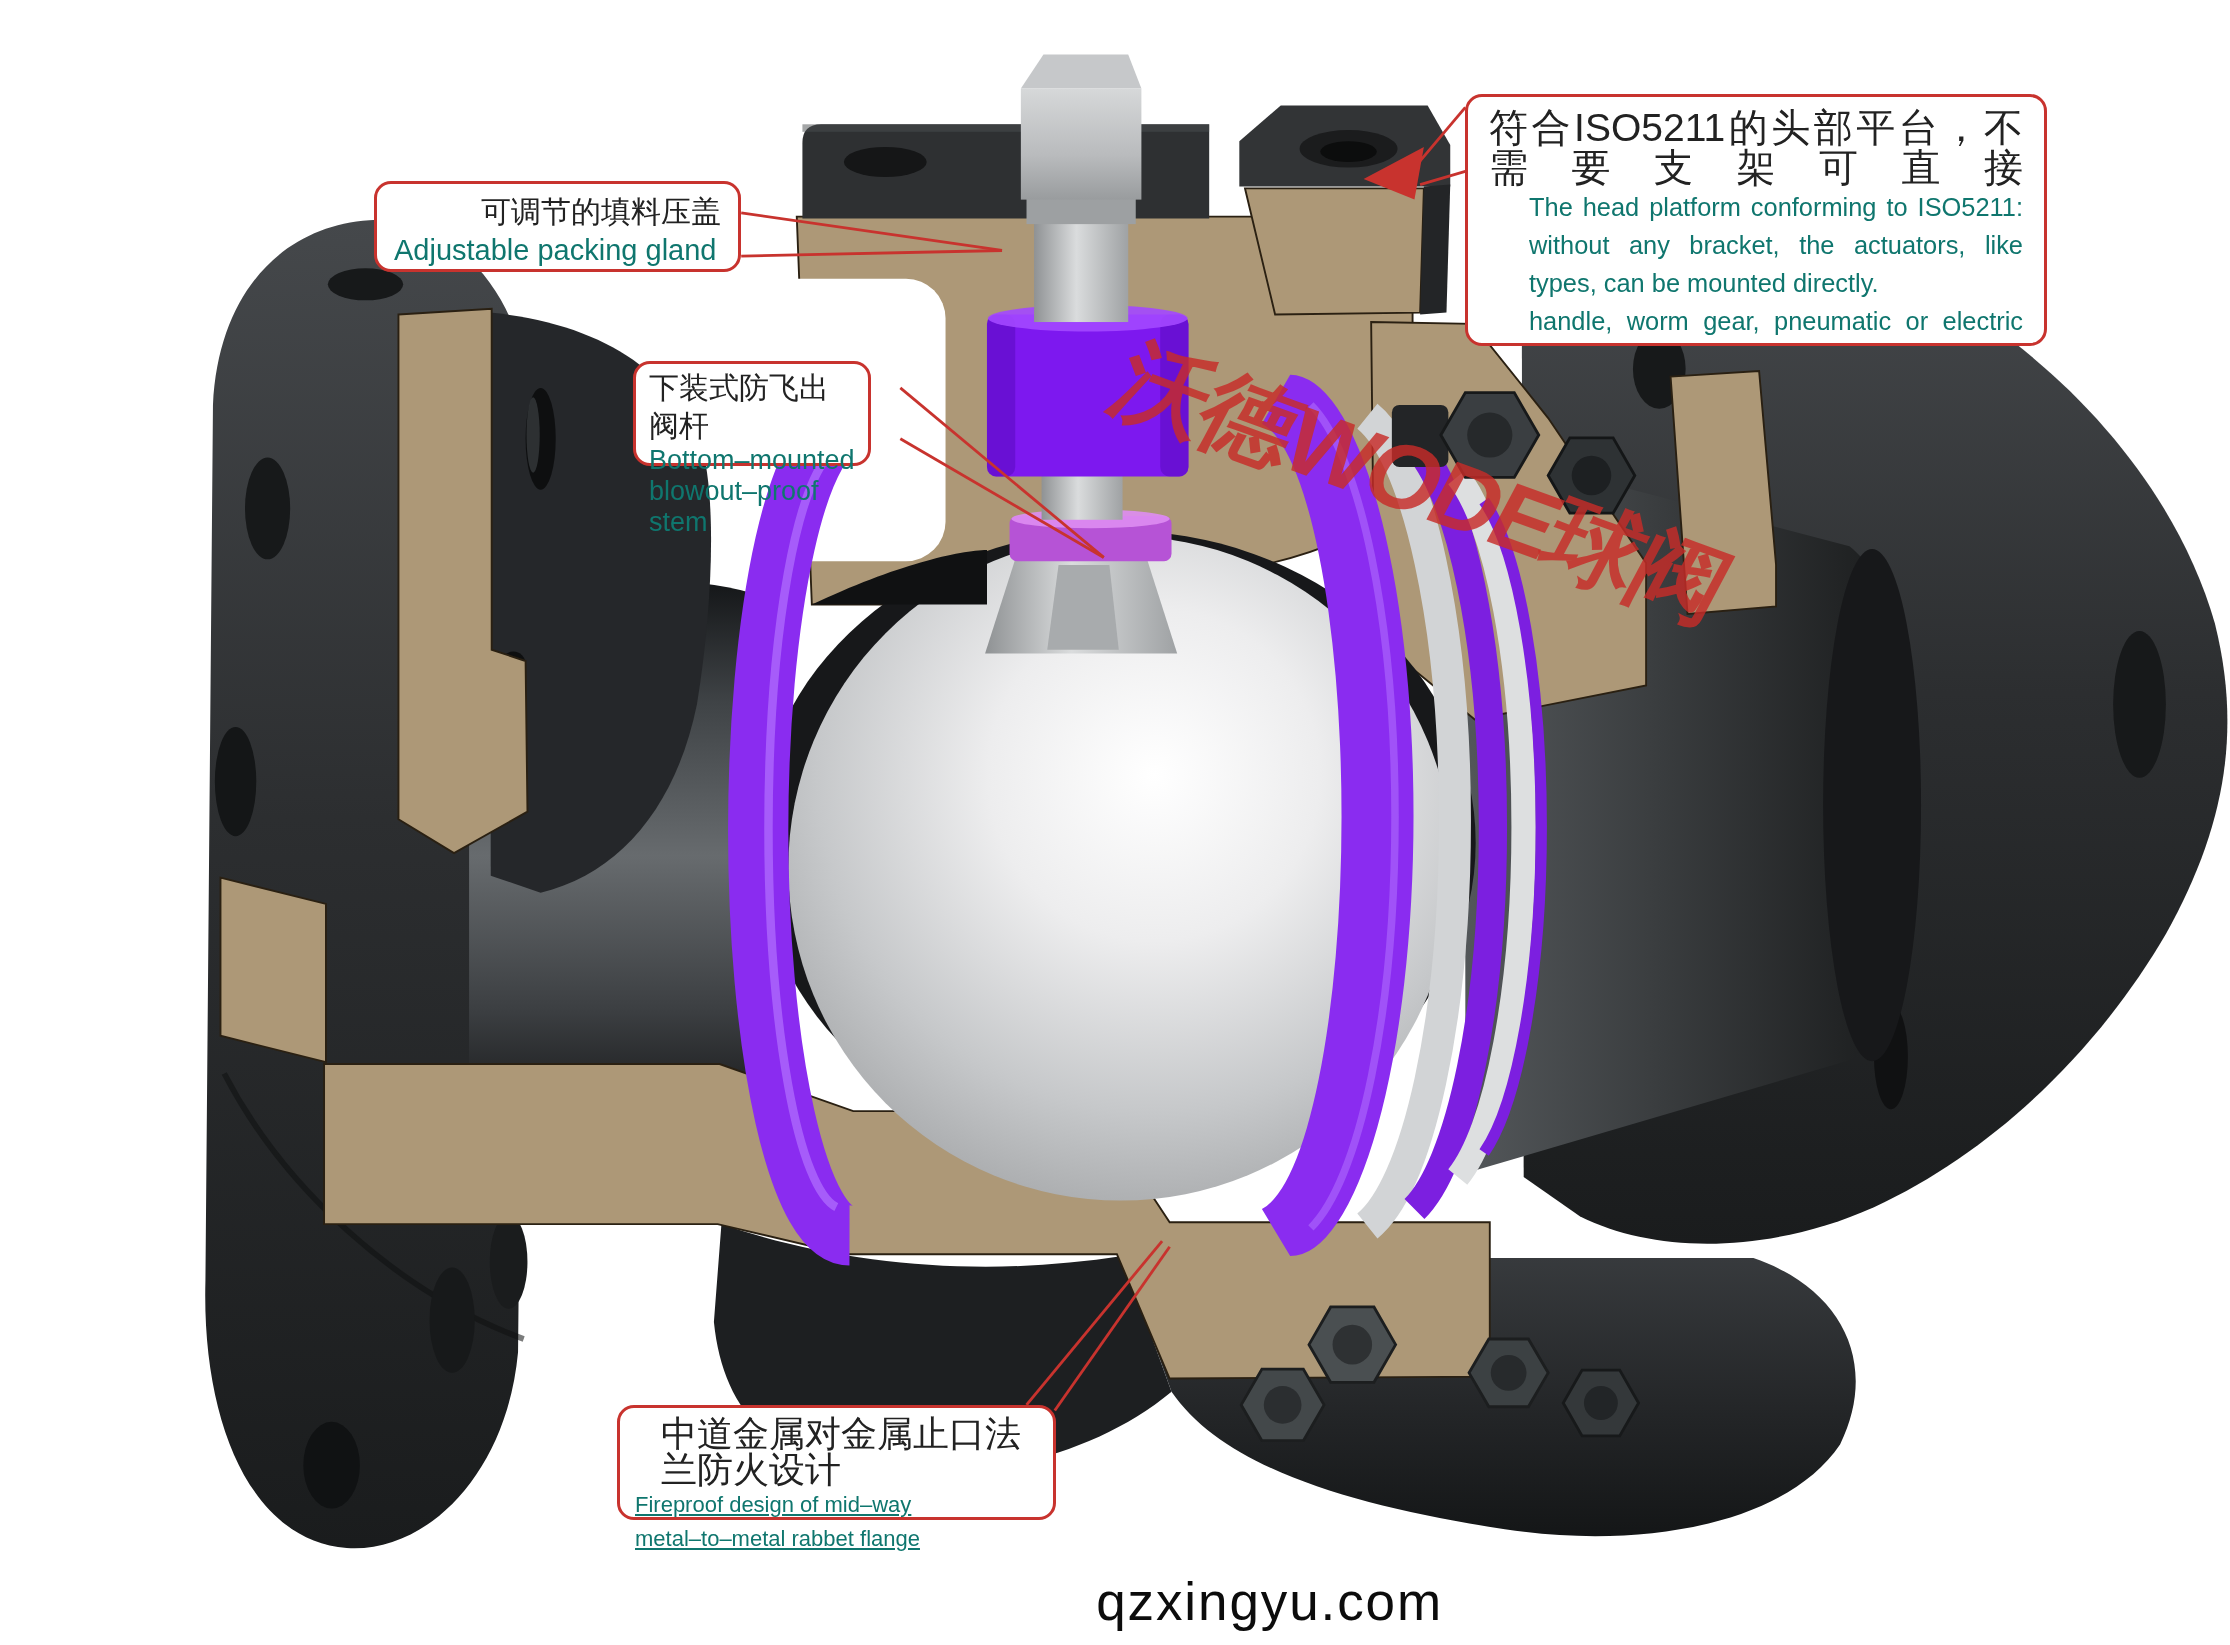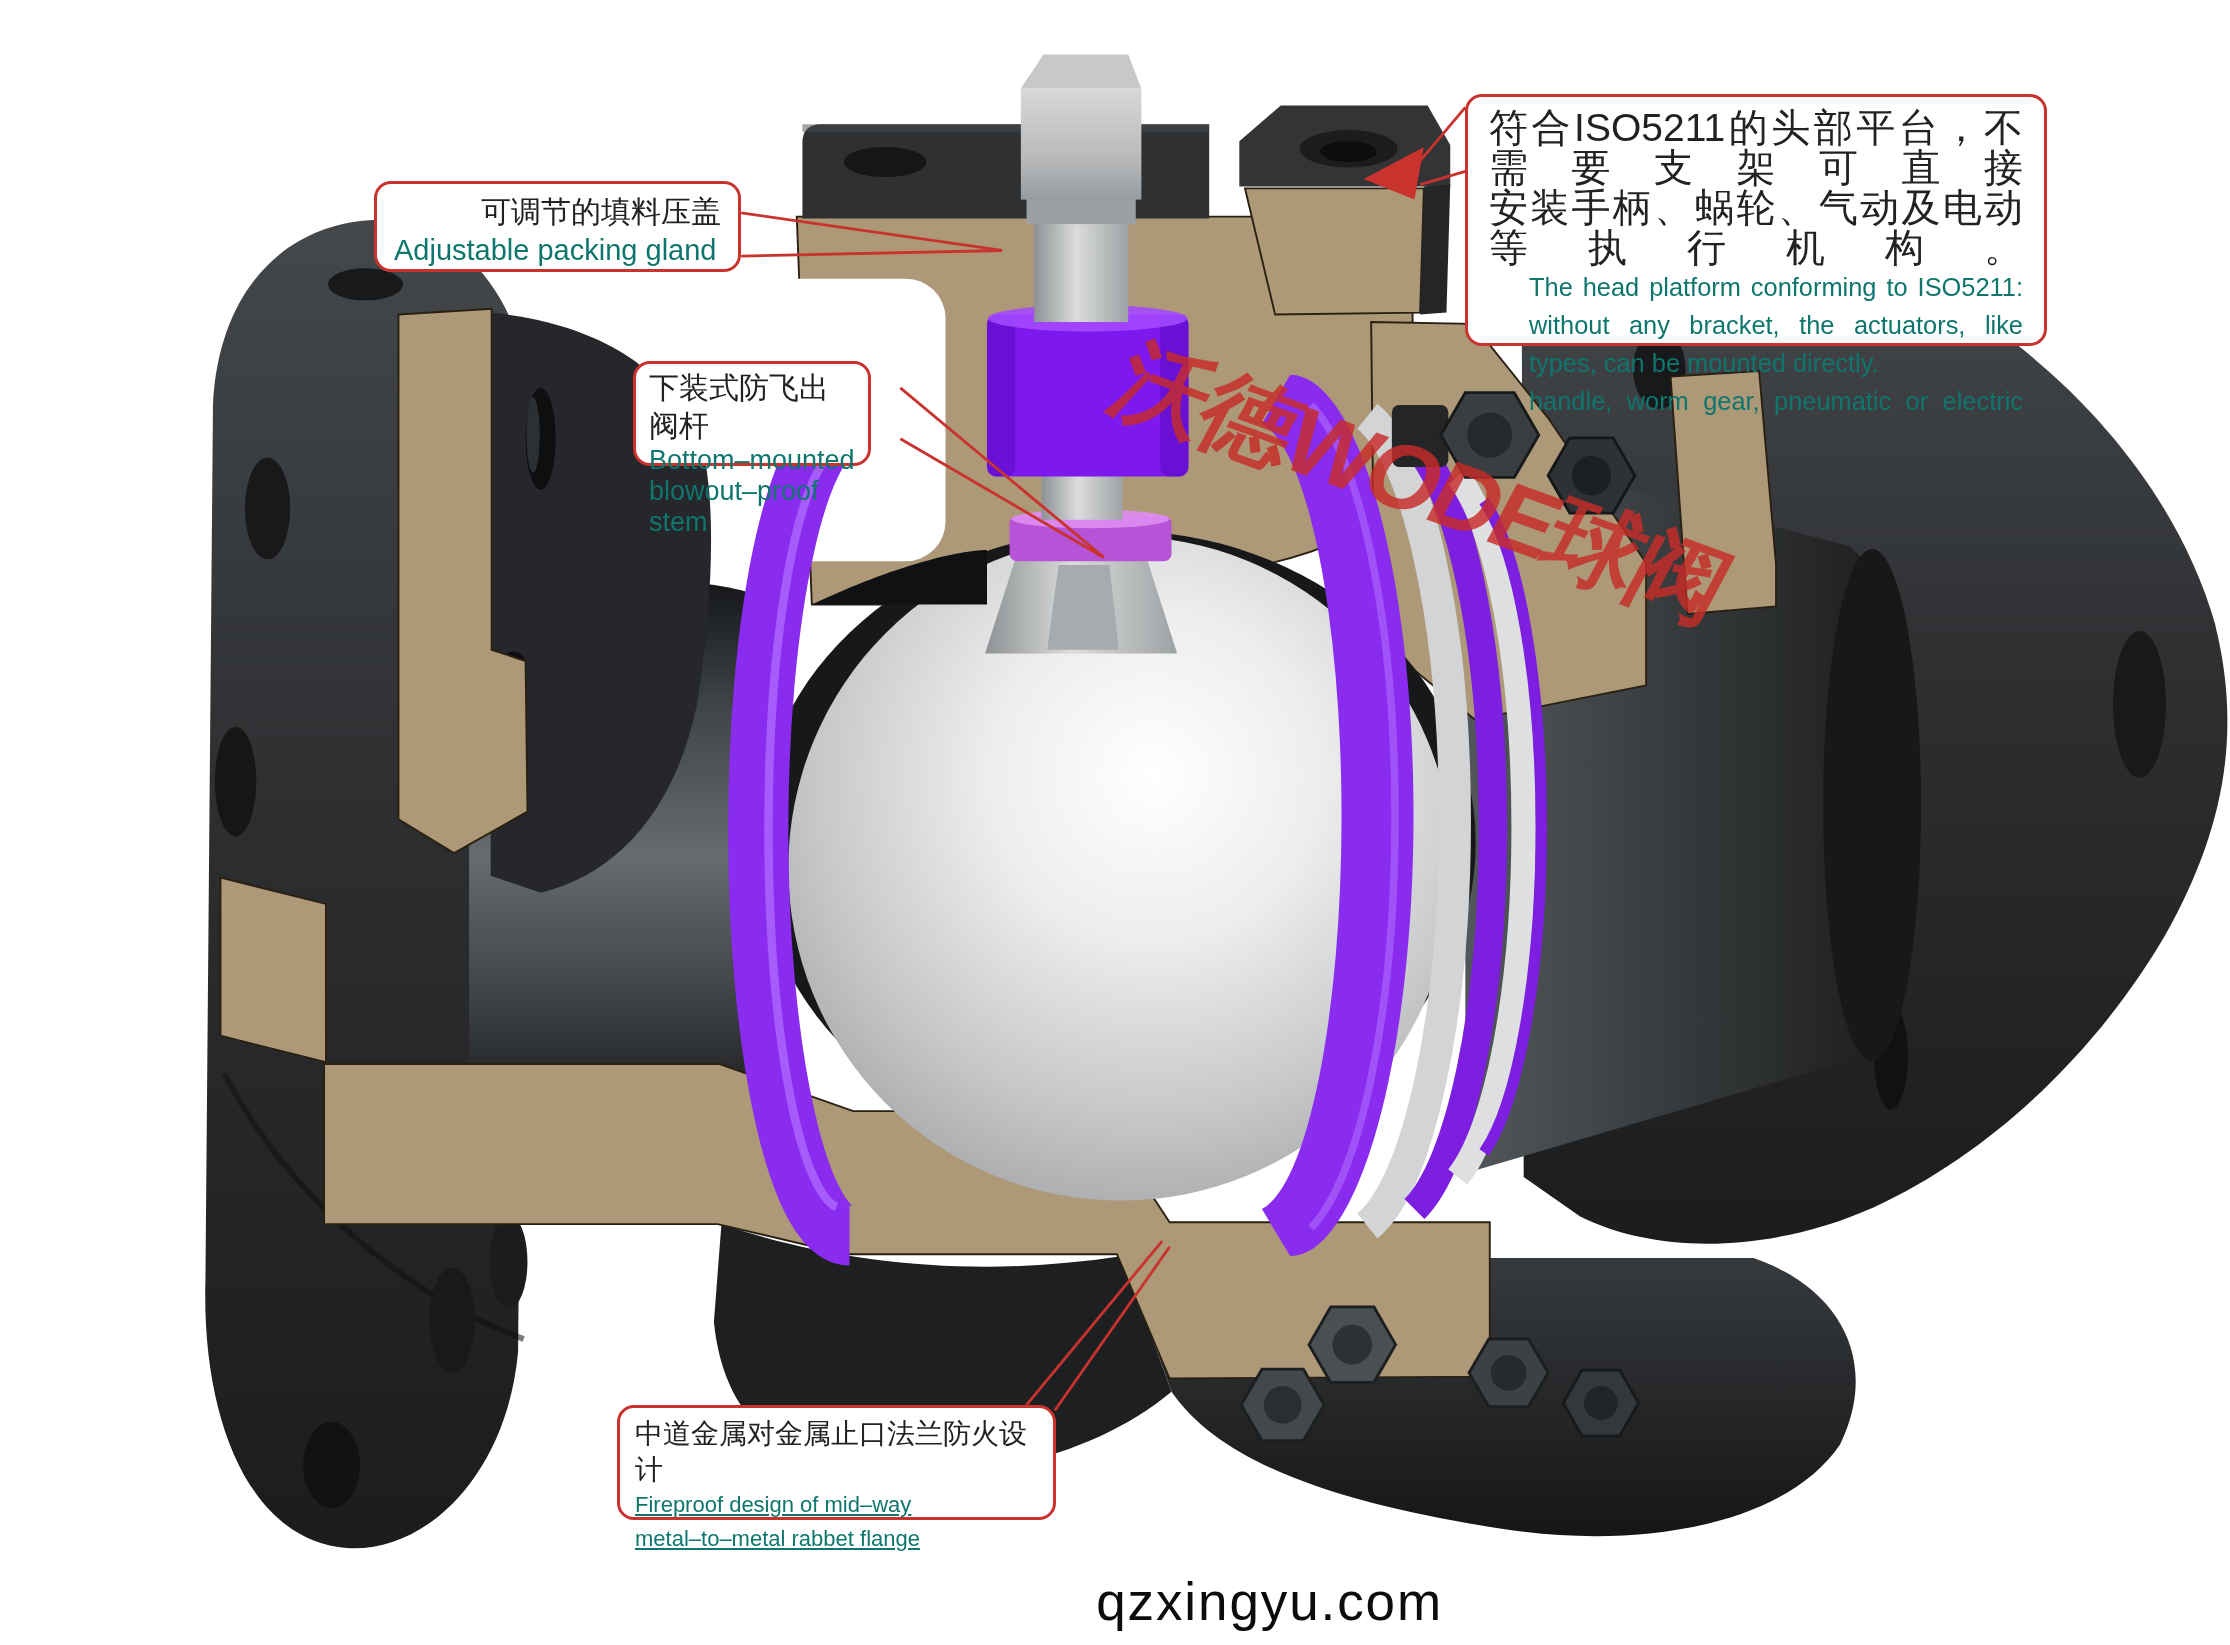--- a/index.html
+++ b/index.html
@@ -30,21 +30,21 @@
   #co-stem{left:633px;top:361px;width:238px;height:105px;padding:4.7px 13px 0 13px;}
   #co-stem .cn{font-size:30px;line-height:38px;}
   #co-stem .en{font-size:27px;line-height:31px;}
 
   #co-head{left:1465px;top:94px;width:582px;height:252px;padding:11.3px 21px 0 21px;}
   #co-head .cn{font-size:39px;line-height:40px;}
   #co-head .en{font-size:25.4px;line-height:38px;margin-left:40px;}
   #co-head .jline{text-align:justify;text-align-last:justify;}
 
   #co-fire{left:617px;top:1405px;width:439px;height:115px;padding:7.5px 15px 0 15px;}
-  #co-fire .cn{font-size:28px;line-height:36px;}
+  #co-fire .cn{font-size:36px;line-height:36px;margin-left:26px;}
   #co-fire .en{font-size:22px;line-height:34px;text-decoration:underline;}
 
   .website{
     position:absolute;left:1085px;top:1571px;width:358px;z-index:3;
     text-align:right;font-size:53px;letter-spacing:1.9px;color:#0c0c0c;
   }
 </style>
 </head>
 <body>
 
@@ -214,21 +214,20 @@
   </div>
 
   <div class="callout" id="co-stem">
     <div class="cn">下装式防飞出阀杆</div>
     <div class="en">Bottom–mounted</div>
     <div class="en">blowout–proof stem</div>
   </div>
 
   <div class="callout" id="co-head">
     <div class="cn jline">符合ISO5211的头部平台，不需要支架可直接</div>
-    <div class="cn jline">安装手柄、蜗轮、气动及电动等执行机构。</div>
     <div class="en jline">The head platform conforming to ISO5211:</div>
     <div class="en jline">without any bracket, the actuators, like</div>
     <div class="en">types, can be mounted directly.</div>
     <div class="en jline">handle, worm gear, pneumatic or electric</div>
   </div>
 
   <div class="callout" id="co-fire">
     <div class="cn">中道金属对金属止口法兰防火设计</div>
     <div class="en">Fireproof design of mid–way</div>
     <div class="en">metal–to–metal rabbet flange</div>

